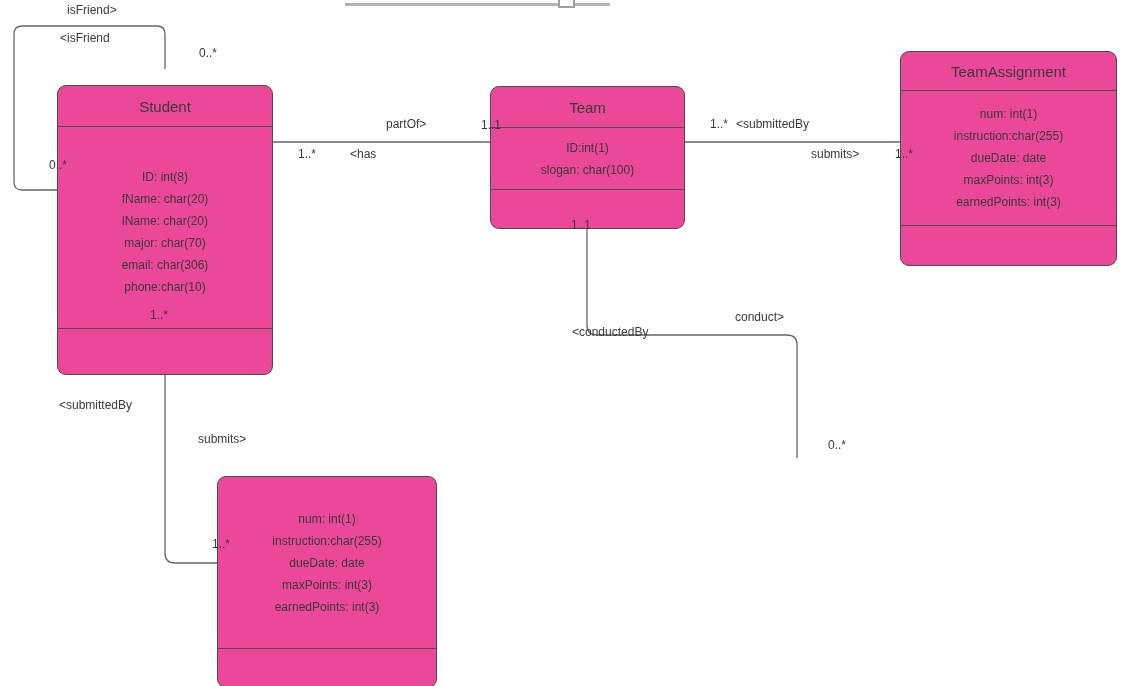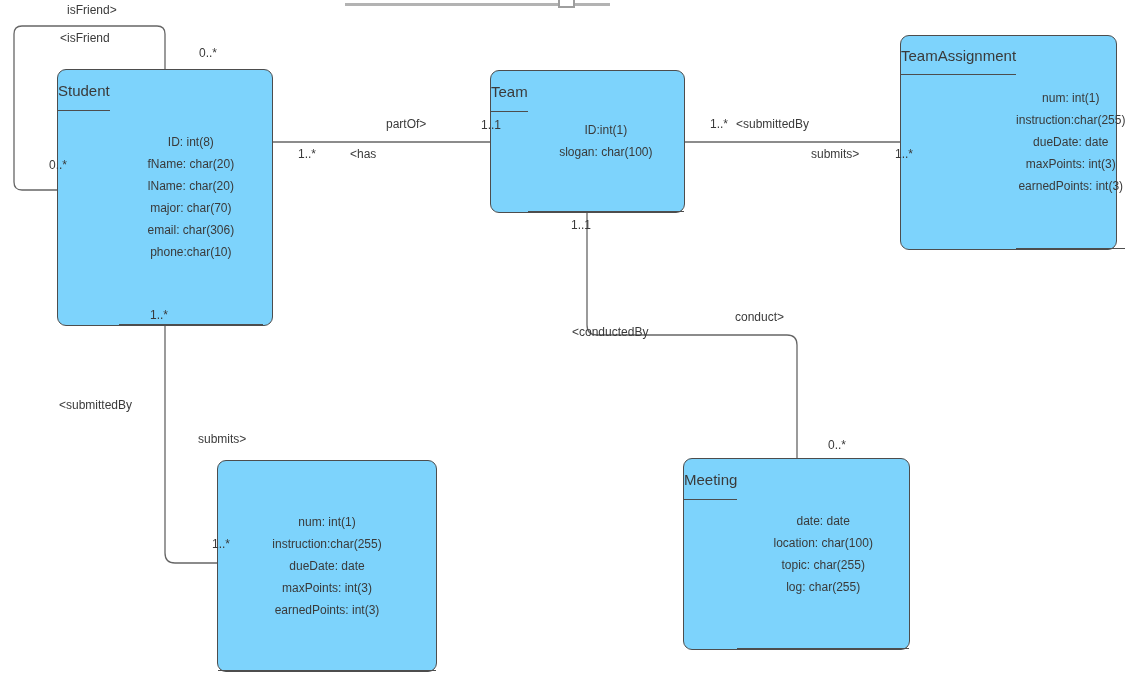--- a/index.html
+++ b/index.html
@@ -18,26 +18,27 @@
   }
   #connector-layer {
     position: absolute;
     left: 0; top: 0;
     width: 1132px;
     height: 686px;
   }
   .entity {
     position: absolute;
     box-sizing: border-box;
-    background: #7dd3fc;
+    background: #ec4899;
     border: 1.4px solid #4d4d4d;
     border-radius: 9px;
     display: flex;
-    flex-direction: row;
+    flex-direction: column;
     z-index: 2;
+    margin-top: 16px;
   }
   .entity-title {
     flex: 0 0 auto;
     border-bottom: 1.4px solid #4d4d4d;
     display: flex;
     align-items: center;
     justify-content: center;
     font-size: 15px;
     white-space: nowrap;
   }
@@ -96,21 +97,21 @@
   <div class="sel-handle"></div>
 
   <svg id="connector-layer" viewBox="0 0 1132 686" xmlns="http://www.w3.org/2000/svg">
     <path d="M 165 69 V 34 Q 165 26 157 26 H 22 Q 14 26 14 34 V 182 Q 14 190 22 190 H 57" fill="none" stroke="#666666" stroke-width="1.3"></path>
     <path d="M 273 142 H 490" fill="none" stroke="#666666" stroke-width="1.3"></path>
     <path d="M 685 142 H 900" fill="none" stroke="#666666" stroke-width="1.3"></path>
     <path d="M 165 304 V 553 Q 165 563 175 563 H 217" fill="none" stroke="#666666" stroke-width="1.3"></path>
     <path d="M 587 213 V 325 Q 587 335 597 335 H 787 Q 797 335 797 345 V 458" fill="none" stroke="#666666" stroke-width="1.3"></path>
   </svg>
 
-  <div class="entity" style="left:57px; top:69px; width:216px; height:257px;gap:9px;">
+  <div class="entity" style="left:57px; top:69px; width:216px; height:290px;gap:9px;">
     <div class="entity-title" style="height:40px;">Student</div>
     <div class="entity-attrs">
       <div class="attr">ID: int(8)</div>
       <div class="attr">fName: char(20)</div>
       <div class="attr">lName: char(20)</div>
       <div class="attr">major: char(70)</div>
       <div class="attr">email: char(306)</div>
       <div class="attr">phone:char(10)</div>
     </div>
     <div class="entity-footer" style="height:36px;"></div>
@@ -141,30 +142,20 @@
     <div class="entity-attrs">
       <div class="attr">num: int(1)</div>
       <div class="attr">instruction:char(255)</div>
       <div class="attr">dueDate: date</div>
       <div class="attr">maxPoints: int(3)</div>
       <div class="attr">earnedPoints: int(3)</div>
     </div>
     <div class="entity-footer" style="height:38px;"></div>
   </div>
 
-  <div class="entity" style="left:683px; top:458px; width:227px; height:192px;">
-    <div class="entity-title" style="height:40px;">Meeting</div>
-    <div class="entity-attrs">
-      <div class="attr">date: date</div>
-      <div class="attr">location: char(100)</div>
-      <div class="attr">topic: char(255)</div>
-      <div class="attr">log: char(255)</div>
-    </div>
-    <div class="entity-footer" style="height:42px;"></div>
-  </div>
 
   <span class="lbl" style="left:43px; top:2px;">isFriend&gt;</span>
   <span class="lbl" style="left:36px; top:30px;">&lt;isFriend</span>
   <span class="lbl" style="left:175px; top:45px;">0..*</span>
   <span class="lbl" style="left:25px; top:157px;">0..*</span>
 
   <span class="lbl" style="left:362px; top:116px;">partOf&gt;</span>
   <span class="lbl" style="left:457px; top:117px;">1..1</span>
   <span class="lbl" style="left:274px; top:146px;">1..*</span>
   <span class="lbl" style="left:326px; top:146px;">&lt;has</span>

